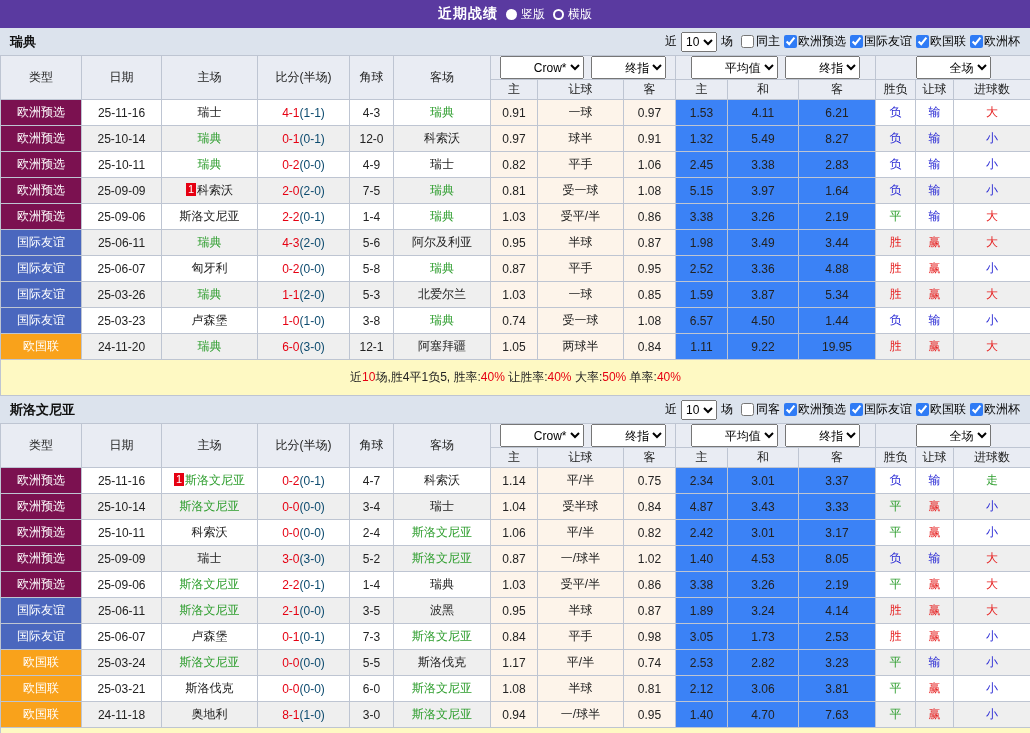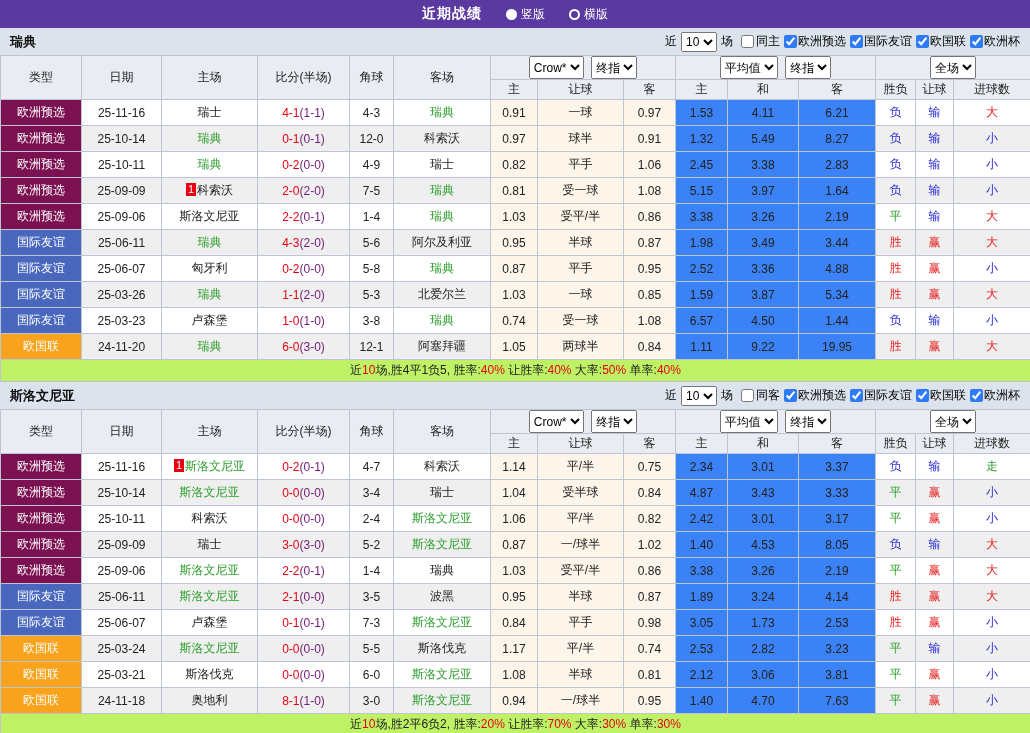--- a/index.html
+++ b/index.html
@@ -1,54 +1,54 @@
 <!DOCTYPE html>
 <html><head>
 <meta charset="utf-8">
 <style>
   * { box-sizing: border-box; margin: 0; padding: 0; }
   html,body { width:1030px; height:733px; overflow:hidden;
     font-family:"Liberation Sans","DejaVu Sans",sans-serif; background:#dce3ed; }
   .topbar { height:28px; background:#5a3aa0; display:flex; align-items:center;
-    justify-content:center; color:#fff; gap:24px; }
+    justify-content:center; color:#fff; gap:8px; }
   .topbar .title { font-weight:bold; font-size:14px; letter-spacing:1px; }
   .topbar label { display:flex; align-items:center; gap:4px; font-size:12px; cursor:pointer; }
   .radio { display:inline-block; border-radius:50%; }
   .radio.sel { width:11px; height:11px; background:#fff; }
   .radio.un { width:11px; height:11px; border:2.5px solid #fff; background:transparent; }
   .sec-head { height:27px; display:flex; align-items:center; padding:0 10px; font-size:12px; background:#dce3ed; }
   .sec-head .team { font-weight:bold; font-size:13px; color:#111; }
   .ctrl { margin-left:auto; display:flex; align-items:center; }
   .ctrl select { font-size:12px; height:20px; margin:0 4px; }
   .ctrl .gap { margin-left:10px; }
   .ctrl input[type=checkbox] { width:13px; height:13px; accent-color:#2f7bf5; margin:0 2px 0 8px; }
   .ctrl .comps { display:flex; align-items:center; }
   .ctrl .comps input[type=checkbox] { margin:0 1px 0 4px; }
   table { width:1030px; border-collapse:collapse; table-layout:fixed; background:#fff; font-size:12px; color:#222; }
   th, td { border:1px solid #bec5d2; text-align:center; padding:0; overflow:hidden; white-space:nowrap; }
   thead th { background:#e9ecf3; font-weight:normal; color:#222; }
   tr.h1 th { height:22px; }
   tr.h2 th { height:20px; }
-  .selcell select { font-size:12px; height:23px; margin:0 2px; }
+  .selcell select { font-size:12px; height:23px; margin:0 2px;padding-left:29px; }
   tbody tr { height:26px; }
   tbody tr.even td:not(.c-cream):not(.c-blue):not(.t-m):not(.t-b):not(.t-o) { background:#efefef; }
   td.c-cream { background:#fdf4ea; }
   td.c-blue  { background:#3b82f6; }
   td.t-m { background:#7b1150; color:#fff; }
   td.t-b { background:#4a67be; color:#fff; }
   td.t-o { background:#f9a21b; color:#fff; }
   .tm-g { color:#2e9e2e; }
   .sc { color:#e60012; }
-  .half { color:#701a75;text-align:center; }
+  .half { color:#0c4a6e;text-align:center; }
   .x-red { color:#e62222; }
   .x-blue { color:#2b2bd5; }
   .x-green { color:#2e9e2e; }
   .b1 { display:inline-block; background:#e60012; color:#fff; font-size:11px; line-height:13px;
         padding:0 2px; margin-right:1px; vertical-align:1px; }
-  td.summary { height:22px; background:#bef264; font-size:12px; color:#222; }
+  td.summary { height:36px; background:#fef9c3; font-size:12px; color:#222; }
   td.summary .red { color:#e60012; }
 </style>
 </head>
 <body>
 
 <div class="topbar">
   <span class="title">近期战绩</span>
   <label>
     <span class="radio sel"></span>
     <span>竖版</span>

